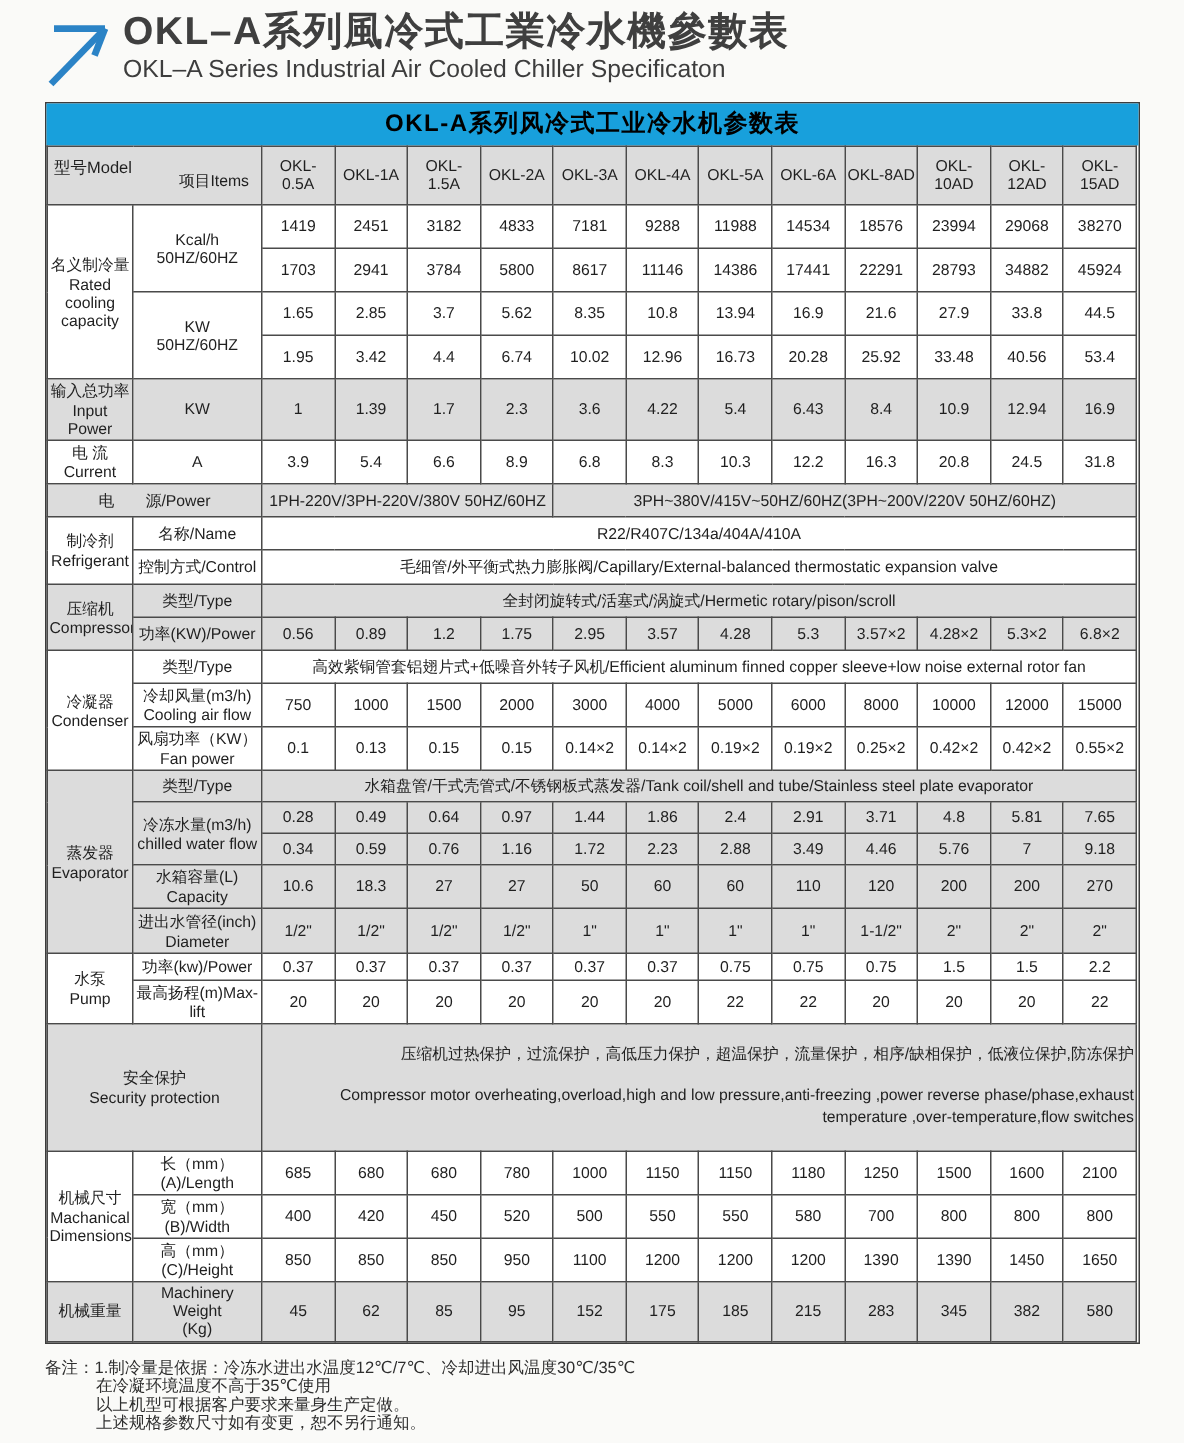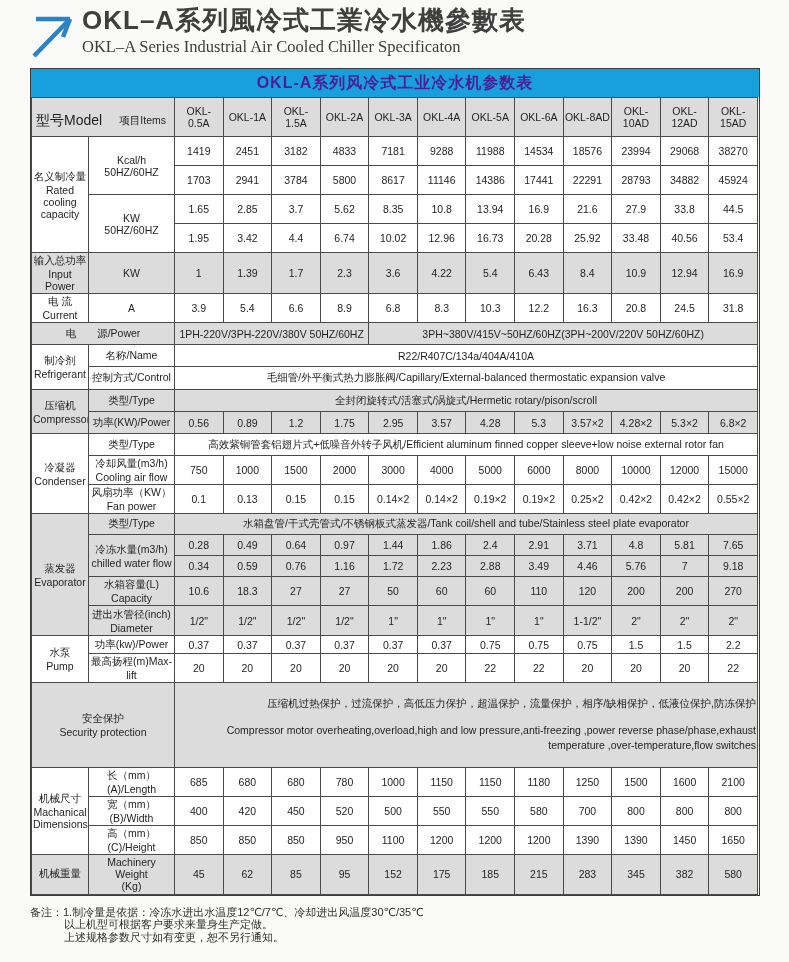--- a/index.html
+++ b/index.html
@@ -4,38 +4,38 @@
 <style>
   * { margin:0; padding:0; box-sizing:border-box; }
   html,body { width:789px; background:#fafaf8; font-family:"Liberation Sans","DejaVu Sans",sans-serif; color:#333; }
   .page { width:789px; height:962px; padding:6px 42px 0 30px; position:relative; }
 
   
   .brand { display:flex; align-items:flex-start; margin-bottom:8px; }
   .brand-logo { width:46px; height:50px; margin-top:4px; flex:0 0 46px; }
   .brand-titles { margin-left:6px; }
   .title-cn { font-size:26px; font-weight:bold; color:#3f3f3f; letter-spacing:1px; line-height:1.15; }
-  .title-en { font-size:16.5px; color:#3d3d3d; margin-top:1px;font-family:Liberation Serif, serif; }
+  .title-en { font-size:16.5px; color:#3d3d3d; margin-top:1px; }
 
   
   .tbl-wrap { width:730px; border:1.5px solid #3c3c3c; }
-  .tbl-caption { background:#18a0dc; color:#4c1d95; font-size:16px; font-weight:bold; text-align:center; height:28px; line-height:28px; letter-spacing:1px; }
+  .tbl-caption { background:#18a0dc; color:#000000; font-size:16px; font-weight:bold; text-align:center; height:28px; line-height:28px; letter-spacing:1px; }
   table { border-collapse:collapse; table-layout:fixed; width:727px; }
   col.c-cat { width:57px; } col.c-sub { width:86px; }
   td { border:1px solid #4a4a4a; font-size:10.5px; text-align:center; vertical-align:middle; padding:1px 1px; color:#1f1f1f; white-space:pre-line; overflow:hidden; }
   tr.gray td { background:#dcdcdc; }
   tr.white td { background:#ffffff; }
   td.keep-gray { background:#dcdcdc !important; }
   .h30{height:30px}.h29{height:29px}.h26{height:26px}.h25{height:25px}.h24{height:24px}
   .h23{height:23px}.h22{height:22px}.h21{height:21px}.h18{height:18px}.h17{height:17px}
   .h56{height:56px}.h40{height:40px}
   td.left { text-align:right; padding-left:5px; }
   .corner { position:relative; height:30px;
     background-image:linear-gradient(to bottom right, transparent calc(50% - 0.7px), #4a4a4a calc(50% - 0.7px), #4a4a4a calc(50% + 0.7px), transparent calc(50% + 0.7px)); }
-  .corner-model { position:absolute; left:4px; bottom:6px; font-size:14px; }
+  .corner-model { position:absolute; left:4px; bottom:17px; font-size:11px; }
   .corner-items { position:absolute; right:8px; top:16px; font-size:10.5px; }
   .sec-text div { line-height:1.45; }
 
   
   .notes { margin-top:10px; font-size:11px; color:#2e2e2e; }
   .note-line { line-height:12.6px; white-space:pre-wrap; }
   .indent-0 { padding-left:0; }
   .indent-1 { padding-left:34px; }
 </style>
 </head>
@@ -451,19 +451,20 @@
             <td>382</td>
             <td>580</td>
           </tr>
     </tbody>
       </table>
   </div>
 
   <div class="notes">
     <div>
         <div class="note-line indent-0">备注：1.制冷量是依据：冷冻水进出水温度12℃/7℃、冷却进出风温度30℃/35℃</div>
+        <div class="note-line indent-1">在冷凝环境温度不高于35℃使用</div>
         <div class="note-line indent-1">以上机型可根据客户要求来量身生产定做。</div>
         <div class="note-line indent-1">上述规格参数尺寸如有变更，恕不另行通知。</div>
       </div>
 
   </div>
 
 </div>
 
 </body></html>

